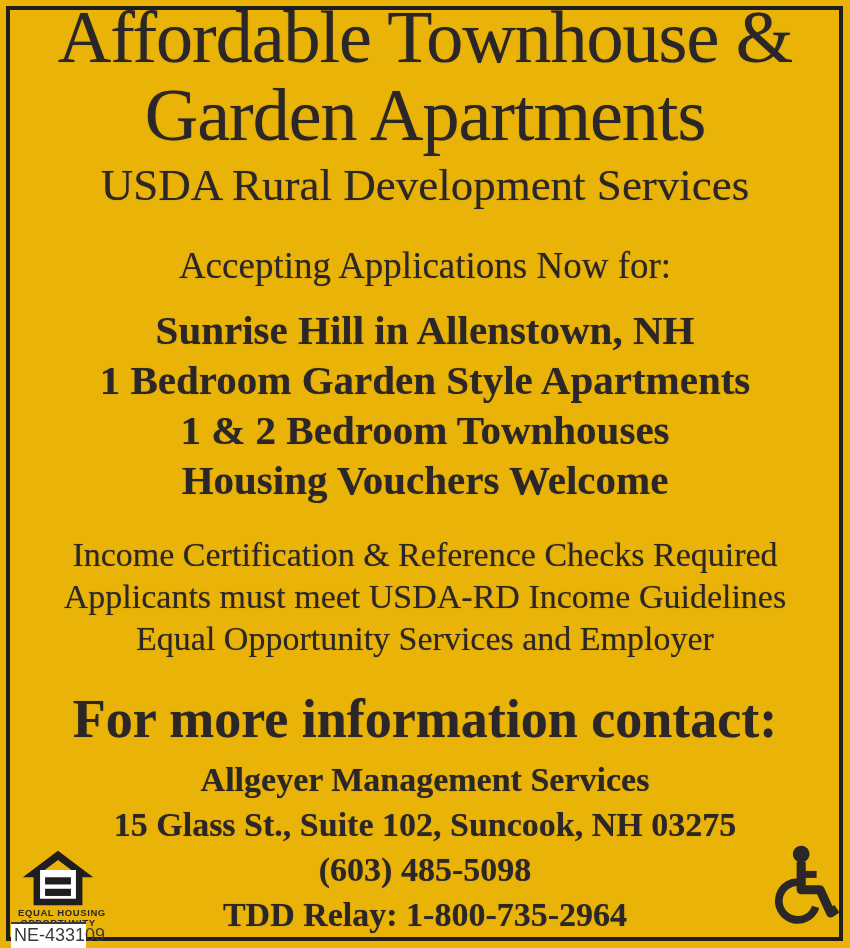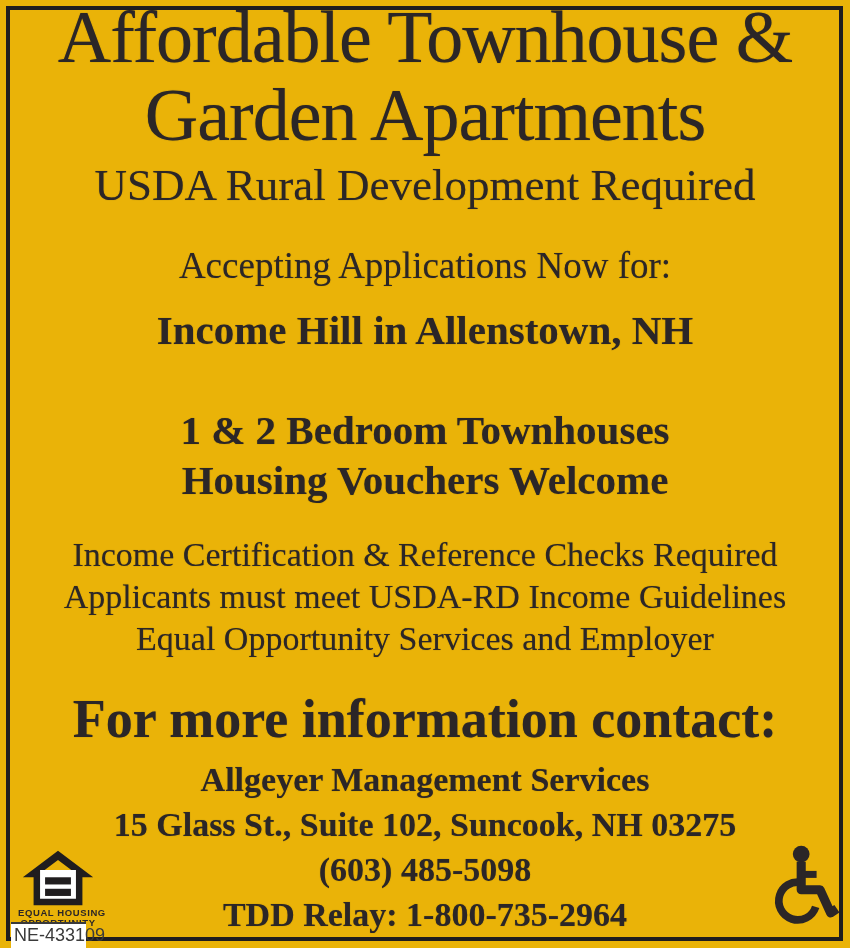--- a/index.html
+++ b/index.html
@@ -141,25 +141,26 @@
 <body>
 
 <div class="page">
   <div class="frame"></div>
 
   <div class="line title">
     <span>Affordable Townhouse &amp;</span><br>
     <span>Garden Apartments</span>
   </div>
 
-  <div class="line subtitle">USDA Rural Development Required</div>
+  <div class="line subtitle">USDA Rural Development Services</div>
 
   <div class="line accepting">Accepting Applications Now for:</div>
 
-  <div class="line listing listing-0">Income Hill in Allenstown, NH</div>
+  <div class="line listing listing-0">Sunrise Hill in Allenstown, NH</div>
+  <div class="line listing listing-1">1 Bedroom Garden Style Apartments</div>
   <div class="line listing listing-2">1 &amp; 2 Bedroom Townhouses</div>
   <div class="line listing listing-3">Housing Vouchers Welcome</div>
 
   <div class="line reqs reqs-0">Income Certification &amp; Reference Checks Required</div>
   <div class="line reqs reqs-1">Applicants must meet USDA-RD Income Guidelines</div>
   <div class="line reqs reqs-2">Equal Opportunity Services and Employer</div>
 
   <div class="line contact-header">For more information contact:</div>
 
   <div class="line contact contact-0">Allgeyer Management Services</div>

